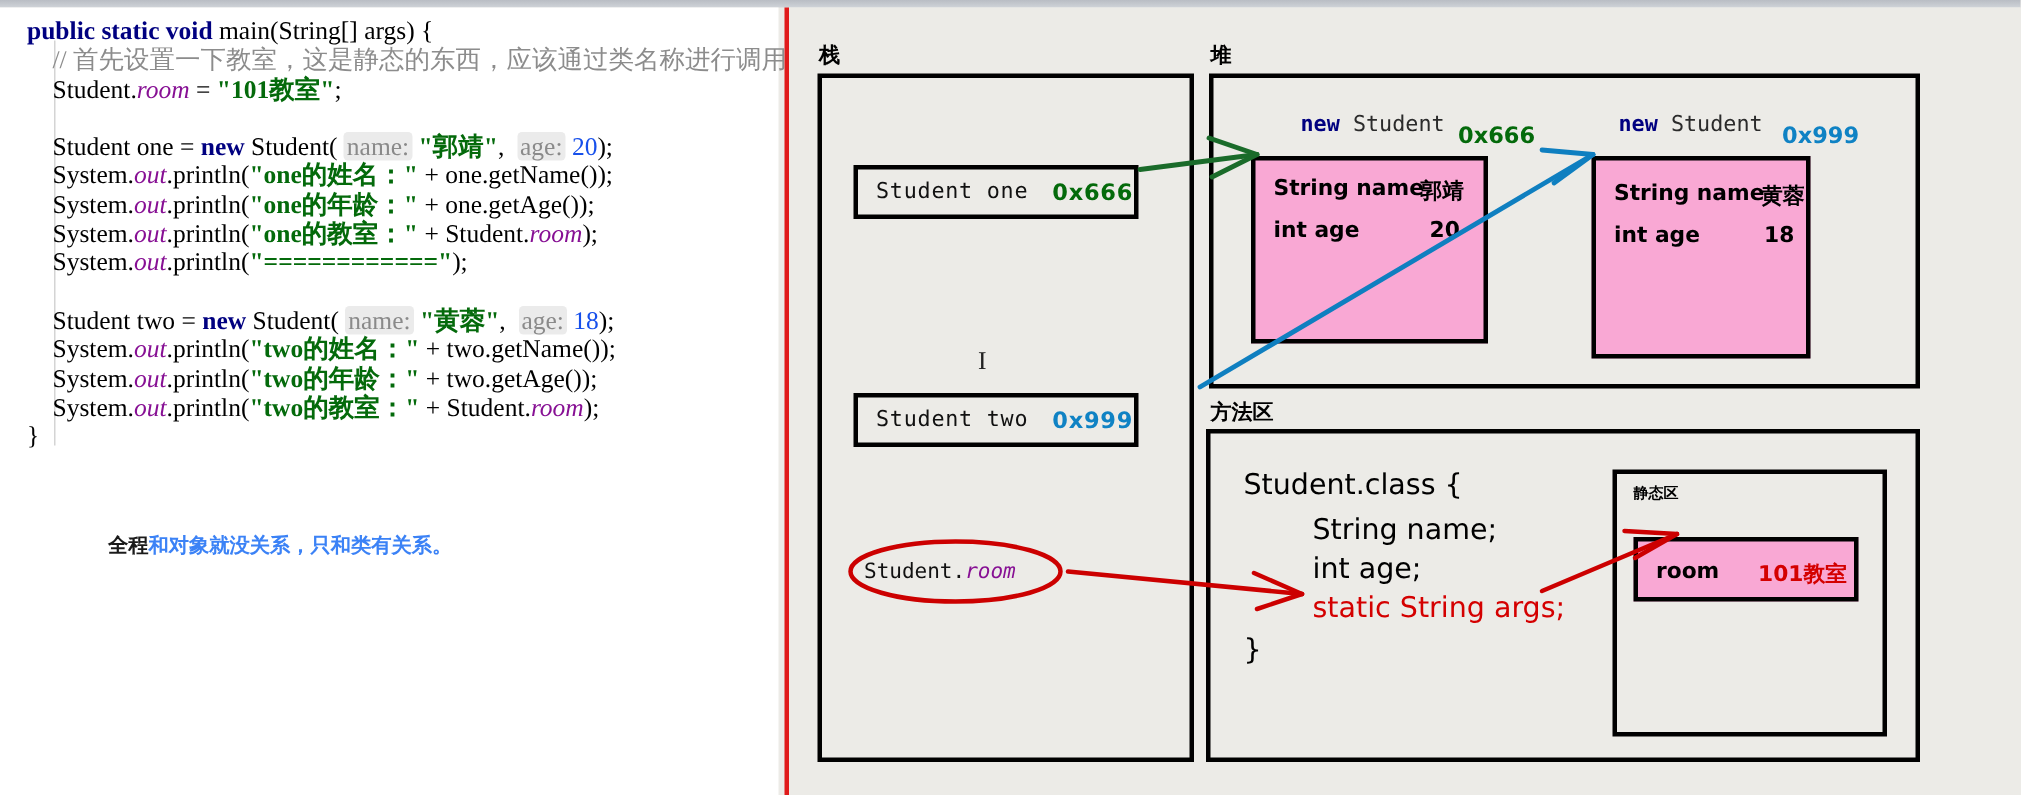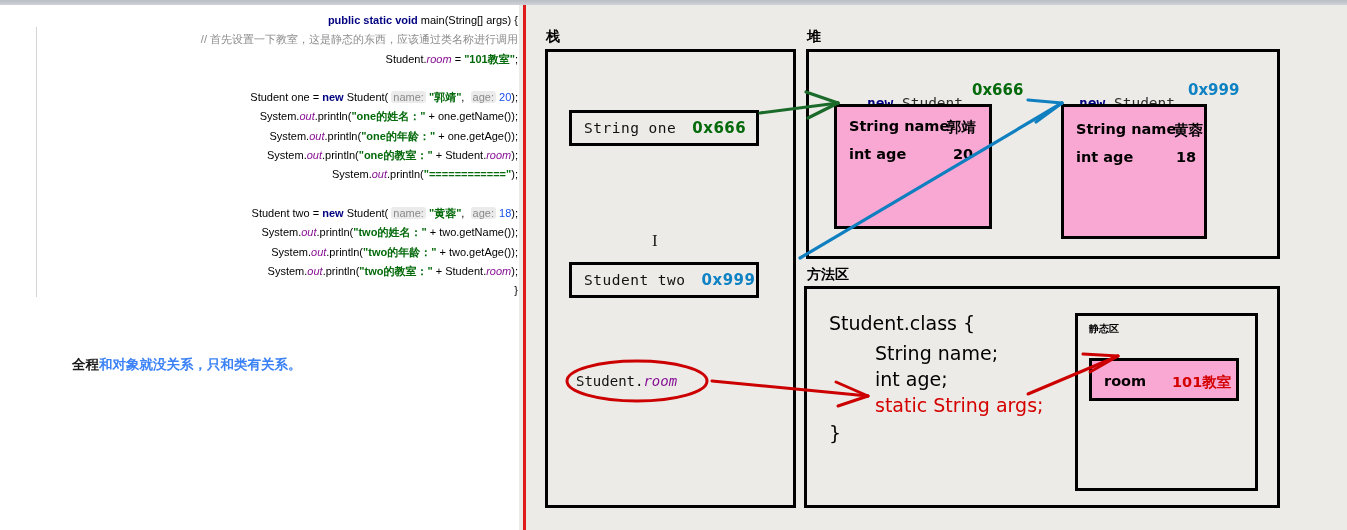--- a/index.html
+++ b/index.html
@@ -12,22 +12,22 @@
   #root{position:absolute;left:0;top:0;width:1347px;height:530px;}
 
   
   .topstrip{position:absolute;left:0;top:0;width:1347px;height:5px;
             background:linear-gradient(#b9bdc4,#cfd3d8);}
 
   
   .codepane{position:absolute;left:0;top:5px;width:519px;height:525px;
             background:#ffffff;}
   .code{position:absolute;left:18px;top:6px;width:500px;
-        font-family:Liberation Sans, sans-serif;
-        font-size:11px;line-height:19.3px;white-space:pre;color:#000;text-align:right;}
+        font-family:Liberation Serif, serif;
+        font-size:17px;line-height:19.3px;white-space:pre;color:#000;}
   .ln{height:19.3px;white-space:pre;}
   .kw{color:#000080;font-weight:bold;}
   .cmt{color:#8c8c8c;}
   .str{color:#046a0b;font-weight:bold;}
   .fld{color:#871094;font-style:italic;}
   .num{color:#1750eb;}
   .hint{color:#8a8a8a;background:#ebebeb;border-radius:3px;padding:0 2px;}
   .indentguide{position:absolute;left:36px;top:22px;width:1px;height:270px;background:#d4d4d4;}
 
   
@@ -49,21 +49,21 @@
   .varbox{position:absolute;border:3px solid #000;background:#ecebe7;
           font-family:"DejaVu Sans Mono","Liberation Mono",monospace;
           font-size:14.5px;color:#111;display:flex;align-items:center;
           padding-left:12px;box-sizing:border-box;letter-spacing:.5px;}
   .varbox .addr{font-weight:bold;font-family:"DejaVu Sans","Liberation Sans",sans-serif;
                 font-size:15px;margin-left:16px;}
   .addr-green{color:#046a0b;}
   .addr-blue{color:#0f82c4;}
 
   .newlbl{position:absolute;font-family:"DejaVu Sans Mono","Liberation Mono",monospace;
-          font-size:14.5px;color:#2b2b2b;margin-top:20px;}
+          font-size:14.5px;color:#2b2b2b;}
   .newlbl .kwn{color:#000080;font-weight:bold;}
   .addrlbl{position:absolute;font-family:"DejaVu Sans","Liberation Sans",sans-serif;
            font-size:15px;font-weight:bold;}
 
   .objbox{position:absolute;border:3px solid #000;background:#f9a8d4;box-sizing:border-box;}
   .objrow{position:absolute;font-family:"DejaVu Sans","Liberation Sans",sans-serif;
           font-size:14.5px;font-weight:bold;color:#000;}
   .objval{position:absolute;font-family:"DejaVu Sans","Liberation Sans",sans-serif;
           font-size:14.5px;font-weight:bold;color:#000;}
 
@@ -103,21 +103,21 @@
   </div>
 
   <div class="divider"></div>
 
   <div class="diagram">
 
     <div class="zone-label" style="left:20px;top:23px;">栈</div>
     <div class="zone-box" style="left:19px;top:44px;width:245px;height:453px;"></div>
 
     <div class="varbox" style="left:43px;top:105px;width:190px;height:36px;">
-      <span>String one</span>
+      <span>Student one</span>
       <span class="addr addr-green">0x666</span>
     </div>
 
     <div class="varbox" style="left:43px;top:257px;width:190px;height:36px;">
       <span>Student two</span>
       <span class="addr addr-blue">0x999</span>
     </div>
 
     <div class="ellipse-lbl" style="left:50px;top:368px;">
       <span>Student.</span><span class="f">room</span>

